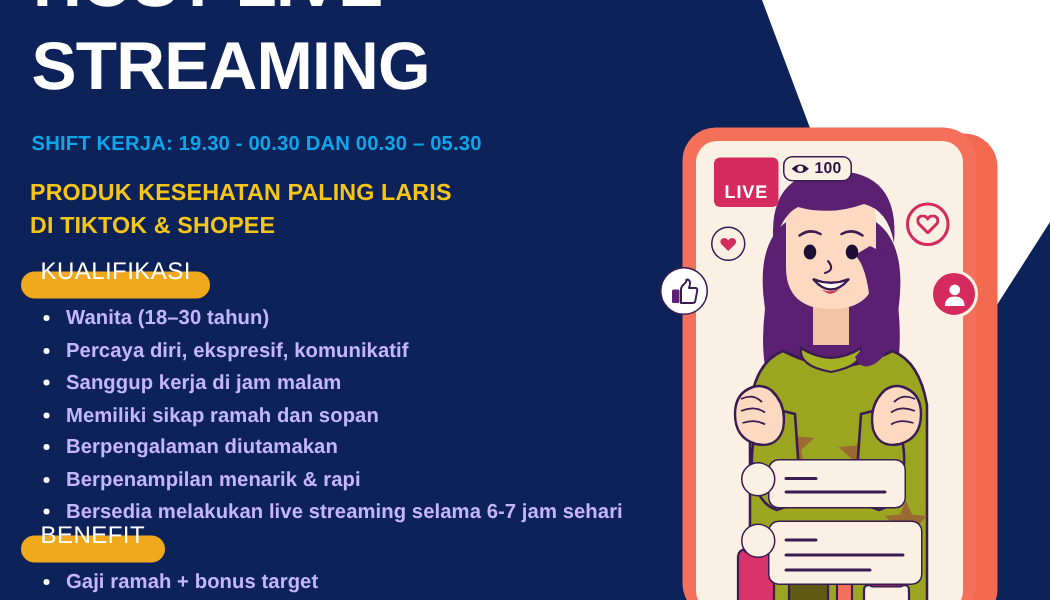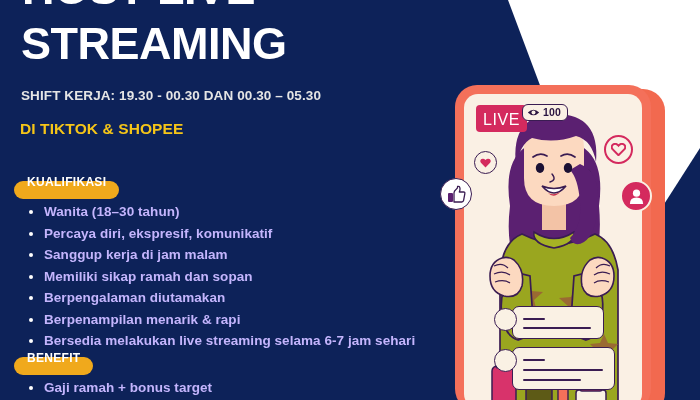--- a/index.html
+++ b/index.html
@@ -61,42 +61,42 @@
     color:#ffffff;
     letter-spacing:-0.5px;
     line-height:1;
     white-space:nowrap;
   }
   .shift-line {
     position:absolute;
     left:21px; top:88px;
     font-size:13.5px;
     font-weight:bold;
-    color:#e5e5e5;
+    color:#0ea5e9;
     letter-spacing:0.1px;
     white-space:nowrap;
   }
   .tagline {
     position:absolute;
     left:20px; top:118px;
     font-size:15.5px;
     font-weight:bold;
     color:#f5c518;
     line-height:1.42;
     letter-spacing:0.1px;
   }
   .tagline div { white-space:nowrap; }
 
   
   .pill {
     position:absolute;
     background:#f0a91c;
     color:#ffffff;
-    font-weight:bold;
-    font-size:12px;
+    font-weight:normal;
+    font-size:16px;
     letter-spacing:0.3px;
     border-radius:11px;
     display:flex;
     align-items:center;
     height:18px;
     padding:0 13px 16px 13px;
   }
   .pill-kualifikasi { left:14px; top:181px; }
   .pill-benefit     { left:14px; top:357px; }
 
@@ -156,25 +156,25 @@
     border-radius:14px;
     overflow:hidden;
   }
 
   
   .live-badge {
     position:absolute;
     left:12px; top:11px;
     background:#d42a5e;
     color:#ffffff;
-    font-size:16px;
-    font-weight:normal;
+    font-size:12px;
+    font-weight:bold;
     letter-spacing:0.6px;
     border-radius:4px;
-    padding:6px 7px 3px;
+    padding:16px 7px 3px;
     z-index:4;
   }
   .viewer-count {
     position:absolute;
     left:58px; top:10px;
     background:#faf0e4;
     border:1.6px solid #3a1c52;
     border-radius:6px;
     padding:1px 6px 2px 4px;
     display:flex;
@@ -374,20 +374,21 @@
   <div class="navy-wedge-br"></div>
 
   <div class="content">
 
     <div class="headline-top">HOST LIVE</div>
     <div class="headline-main">STREAMING</div>
 
     <div class="shift-line">SHIFT KERJA: 19.30 - 00.30 DAN 00.30 – 05.30</div>
 
     <div class="tagline">
+      <div>PRODUK KESEHATAN PALING LARIS</div>
       <div>DI TIKTOK &amp; SHOPEE</div>
     </div>
 
     <div class="pill pill-kualifikasi">KUALIFIKASI</div>
 
     <ul class="bullets bullets-kualifikasi">
       <li>Wanita (18–30 tahun)</li>
       <li>Percaya diri, ekspresif, komunikatif</li>
       <li>Sanggup kerja di jam malam</li>
       <li>Memiliki sikap ramah dan sopan</li>

